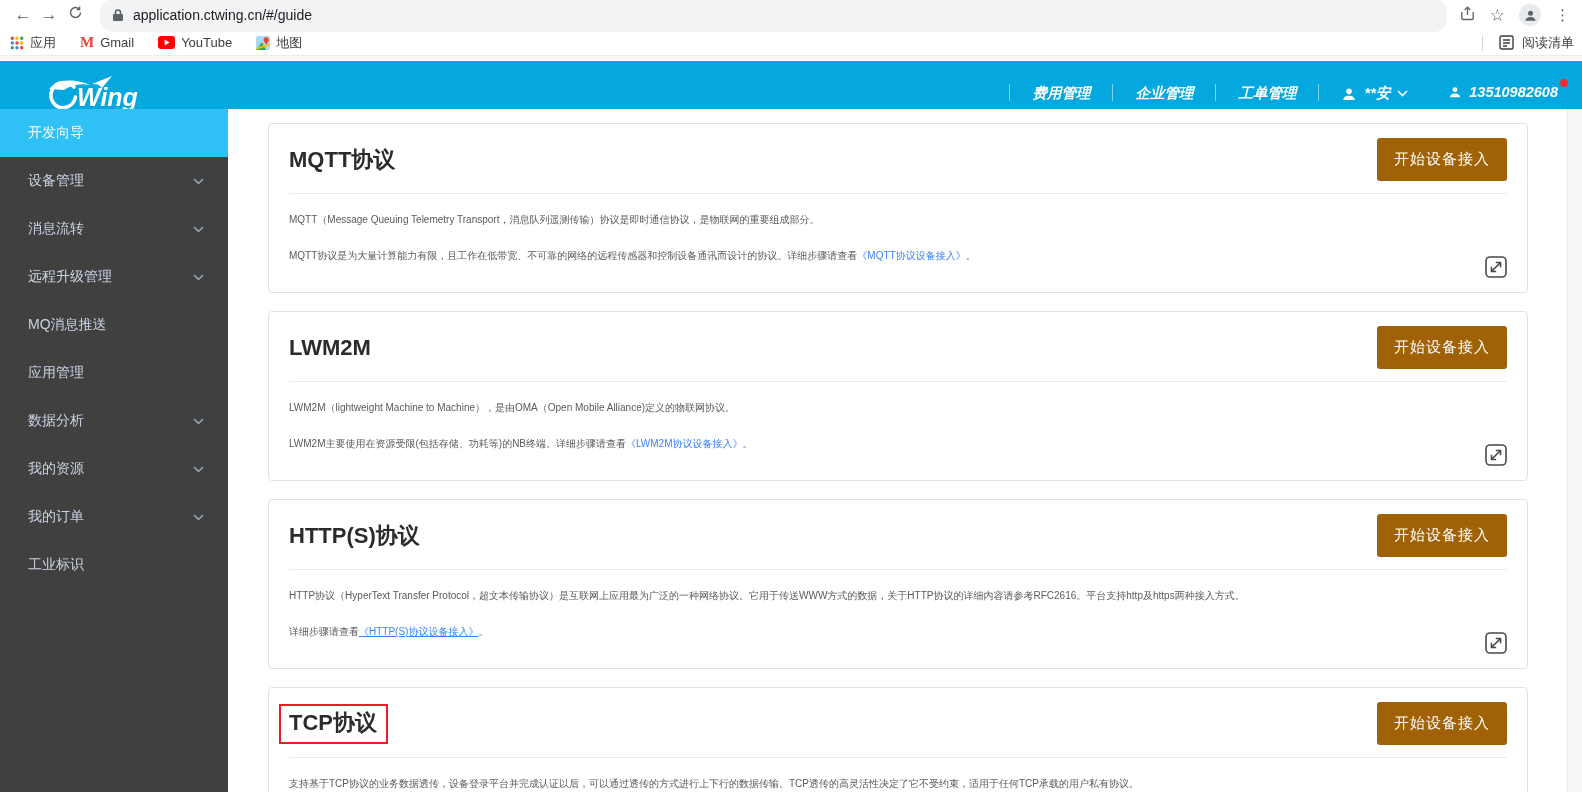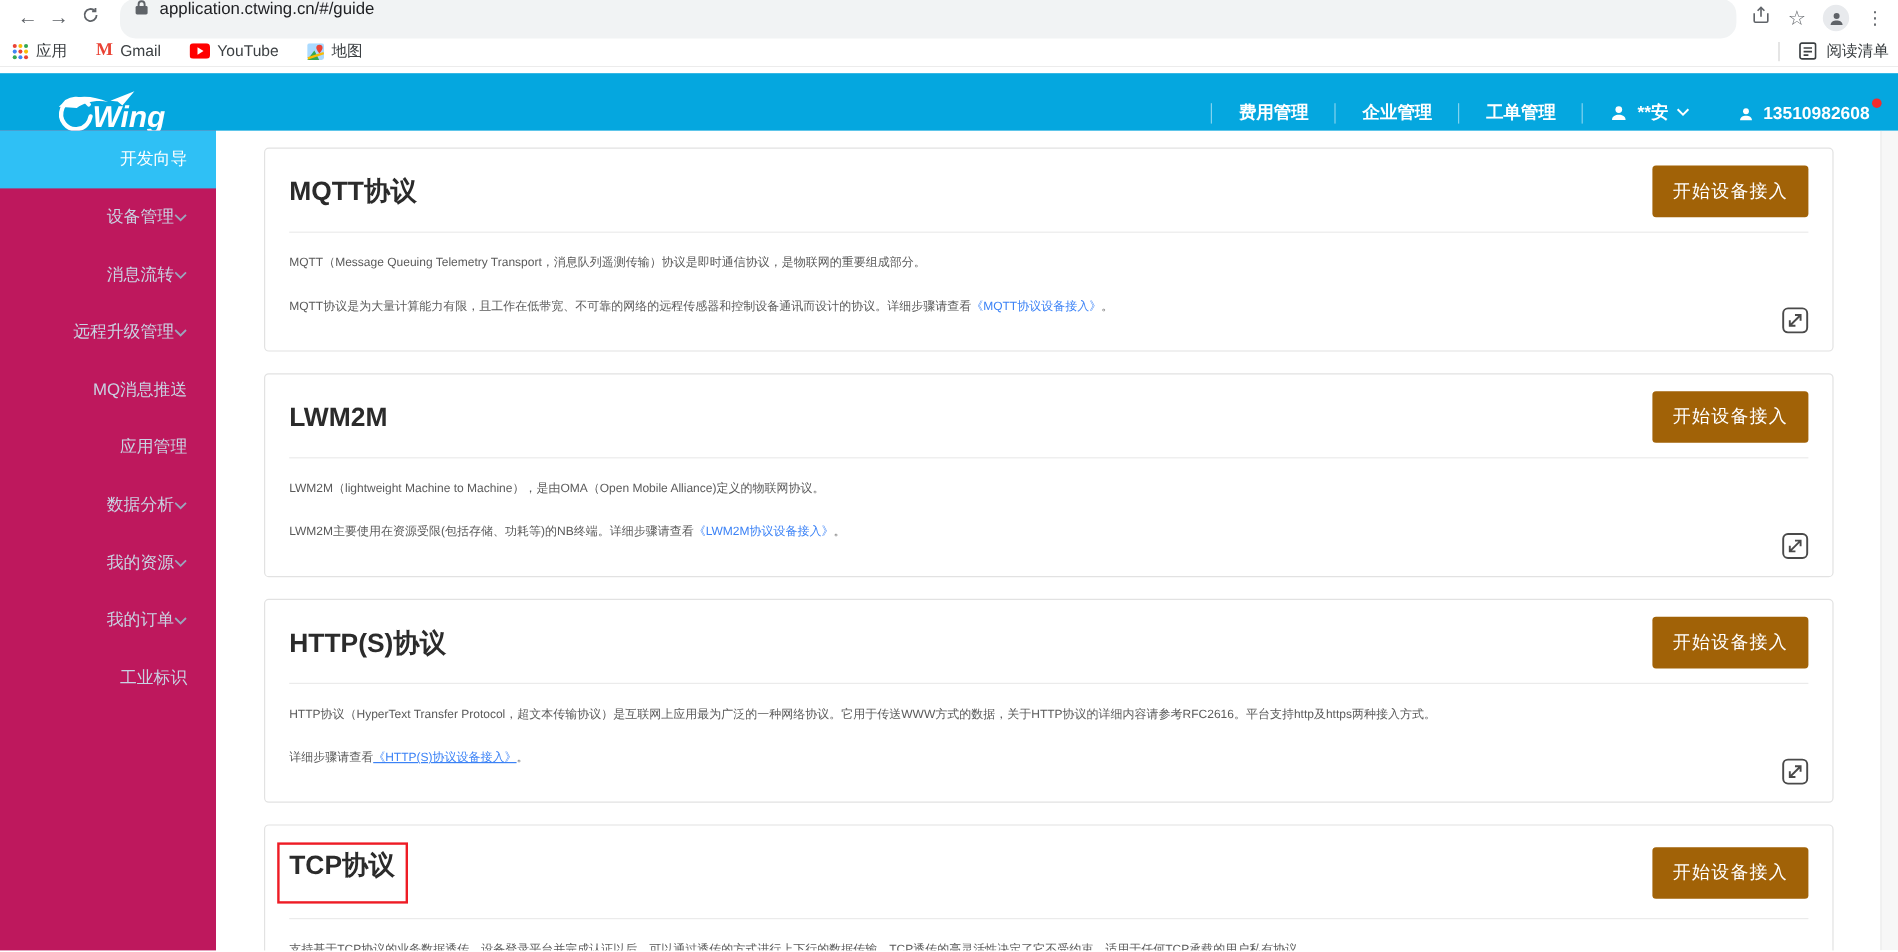--- a/index.html
+++ b/index.html
@@ -3,68 +3,68 @@
 <meta charset="utf-8">
 <style>
   * { margin:0; padding:0; box-sizing:border-box; }
   html,body { width:1582px; height:793px; overflow:hidden; background:#fff;
               font-family:"Liberation Sans", sans-serif; }
 
   
   .toolbar { height:30px; display:flex; align-items:center; padding:0 10px; background:#fff; }
   .nav-btn { font-size:17px; color:#5f6368; width:26px; text-align:center; cursor:pointer; line-height:26px; }
   .omnibox { flex:1; height:33px; background:#f1f3f4; border-radius:13px; margin:0 12px;
-             display:flex; align-items:flex-start; padding:0 12px; }
+             display:flex; align-items:center; padding:0 12px; }
   .omnibox svg { flex:none; }
   .url-text { font-size:14px; color:#202124; margin-left:9px; white-space:nowrap; }
   .tb-right { display:flex; align-items:center; gap:14px; padding-right:2px; }
   .avatar-circle { width:22px; height:22px; border-radius:50%; background:#e8eaed;
                    display:flex; align-items:center; justify-content:center; }
   .kebab { font-size:15px; color:#5f6368; letter-spacing:0; }
 
   .bookmarks { height:26px; display:flex; align-items:center; padding:0 8px 0 10px;
                background:#fff; border-bottom:1px solid #ececec; }
   .bm-item { display:flex; align-items:center; gap:6px; margin-right:24px; font-size:13px;
              color:#3c4043; cursor:pointer; }
   .bm-right { margin-left:auto; display:flex; align-items:center; gap:8px; }
   .bm-vsep { width:1px; height:16px; background:#d5d5d5; margin-right:8px; }
   .chrome-gap { height:5px; background:#fff; }
 
   
   .app-header { height:48px; background:#05a7df; display:flex; align-items:center;
                 padding:17px 14px 0 44px; }
   .logo { display:flex; align-items:center; cursor:pointer; }
-  .hdr-right { margin-left:auto; display:flex; align-items:flex-end; }
+  .hdr-right { margin-left:auto; display:flex; align-items:flex-start;font-style:italic; }
   .hdr-sep { width:1px; height:17px; background:rgba(255,255,255,.5); margin:0 22px; }
   .hdr-link { color:#fff; font-size:14.5px; font-weight:bold; cursor:pointer; white-space:nowrap; }
   .hdr-user { display:flex; align-items:center; gap:7px; color:#fff; font-size:14.5px;
               font-weight:bold; cursor:pointer; }
   .hdr-phone { display:flex; align-items:center; gap:7px; color:#fff; font-size:14.5px;
                font-weight:bold; margin-left:40px; position:relative; padding-right:10px; cursor:pointer; }
   .red-dot { position:absolute; top:-5px; right:0; width:8px; height:8px; border-radius:50%;
              background:#f52b2b; }
 
   
   .main { display:flex; height:683px; }
-  .sidebar { width:180px; background:#be185d; flex:none;text-align:right; }
+  .sidebar { width:228px; background:#404040; flex:none; }
   .side-item { height:48px; display:flex; align-items:center; padding:0 24px 0 28px;
                color:#c9d3e3; font-size:14px; cursor:pointer; }
   .side-item .lbl { flex:1; }
   .side-item.active { background:#2fc0f5; color:#fff; }
   .content { flex:1; position:relative; background:#fff; padding:14px 54px 0 40px; overflow:hidden; }
   .scroll-track { position:absolute; top:0; right:0; width:15px; height:100%;
                   background:#f7f7f7; border-left:1px solid #ebebeb; }
 
   
   .card { position:relative; border:1px solid #e2e2e2; border-radius:4px;
           padding:14px 20px 26px 20px; margin-bottom:18px; background:#fff; }
   .card-head { display:flex; align-items:center; justify-content:space-between;
                border-bottom:1px solid #ebebeb; padding-bottom:12px; }
   .card-title { font-size:22px; font-weight:bold; color:#2b2b2b; }
-  .red-box { display:inline-block; border:2px solid #ee1c25; padding:2px 9px 15px 8px; margin-left:-10px; }
+  .red-box { display:inline-block; border:2px solid #ee1c25; padding:2px 9px 4px 8px; margin-left:-10px; }
   .start-btn { background:#a16207; color:#fff; border:none; border-radius:3px; font-size:15px;
                padding:12px 17px; letter-spacing:1px; cursor:pointer;
                font-family:"Liberation Sans", sans-serif; }
   .card p { font-size:10px; color:#5a5a5a; line-height:21px; margin-top:15px; }
   .doc-link { color:#3b82f6; text-decoration:none; cursor:pointer; }
   .doc-link.underlined { text-decoration:underline; }
   .expand { position:absolute; right:18px; bottom:12px; width:26px; height:26px; cursor:pointer;
             display:flex; align-items:center; justify-content:center; }
   .c1 { min-height:144px; } .c2 { min-height:144px; } .c3 { min-height:162px; } .c4 { min-height:143px; }
 

